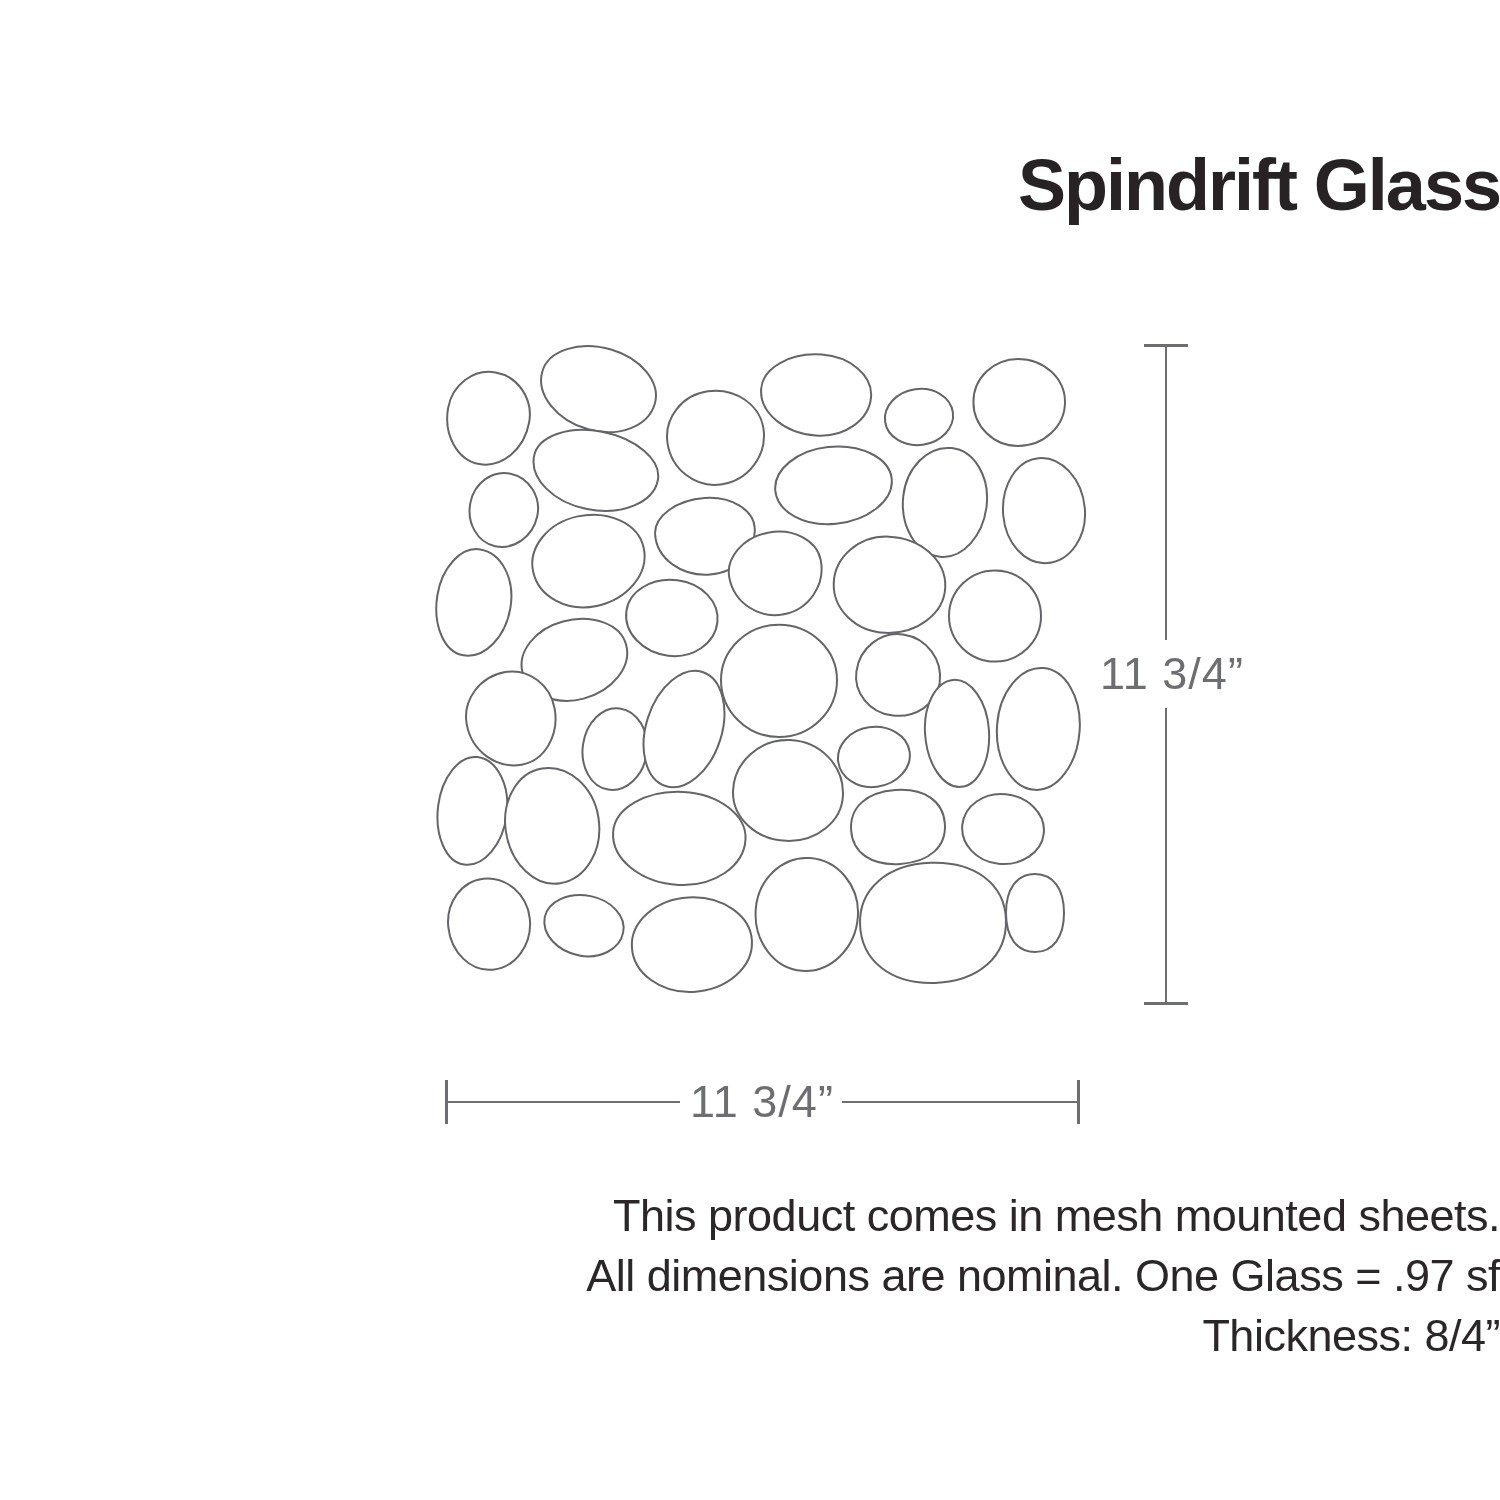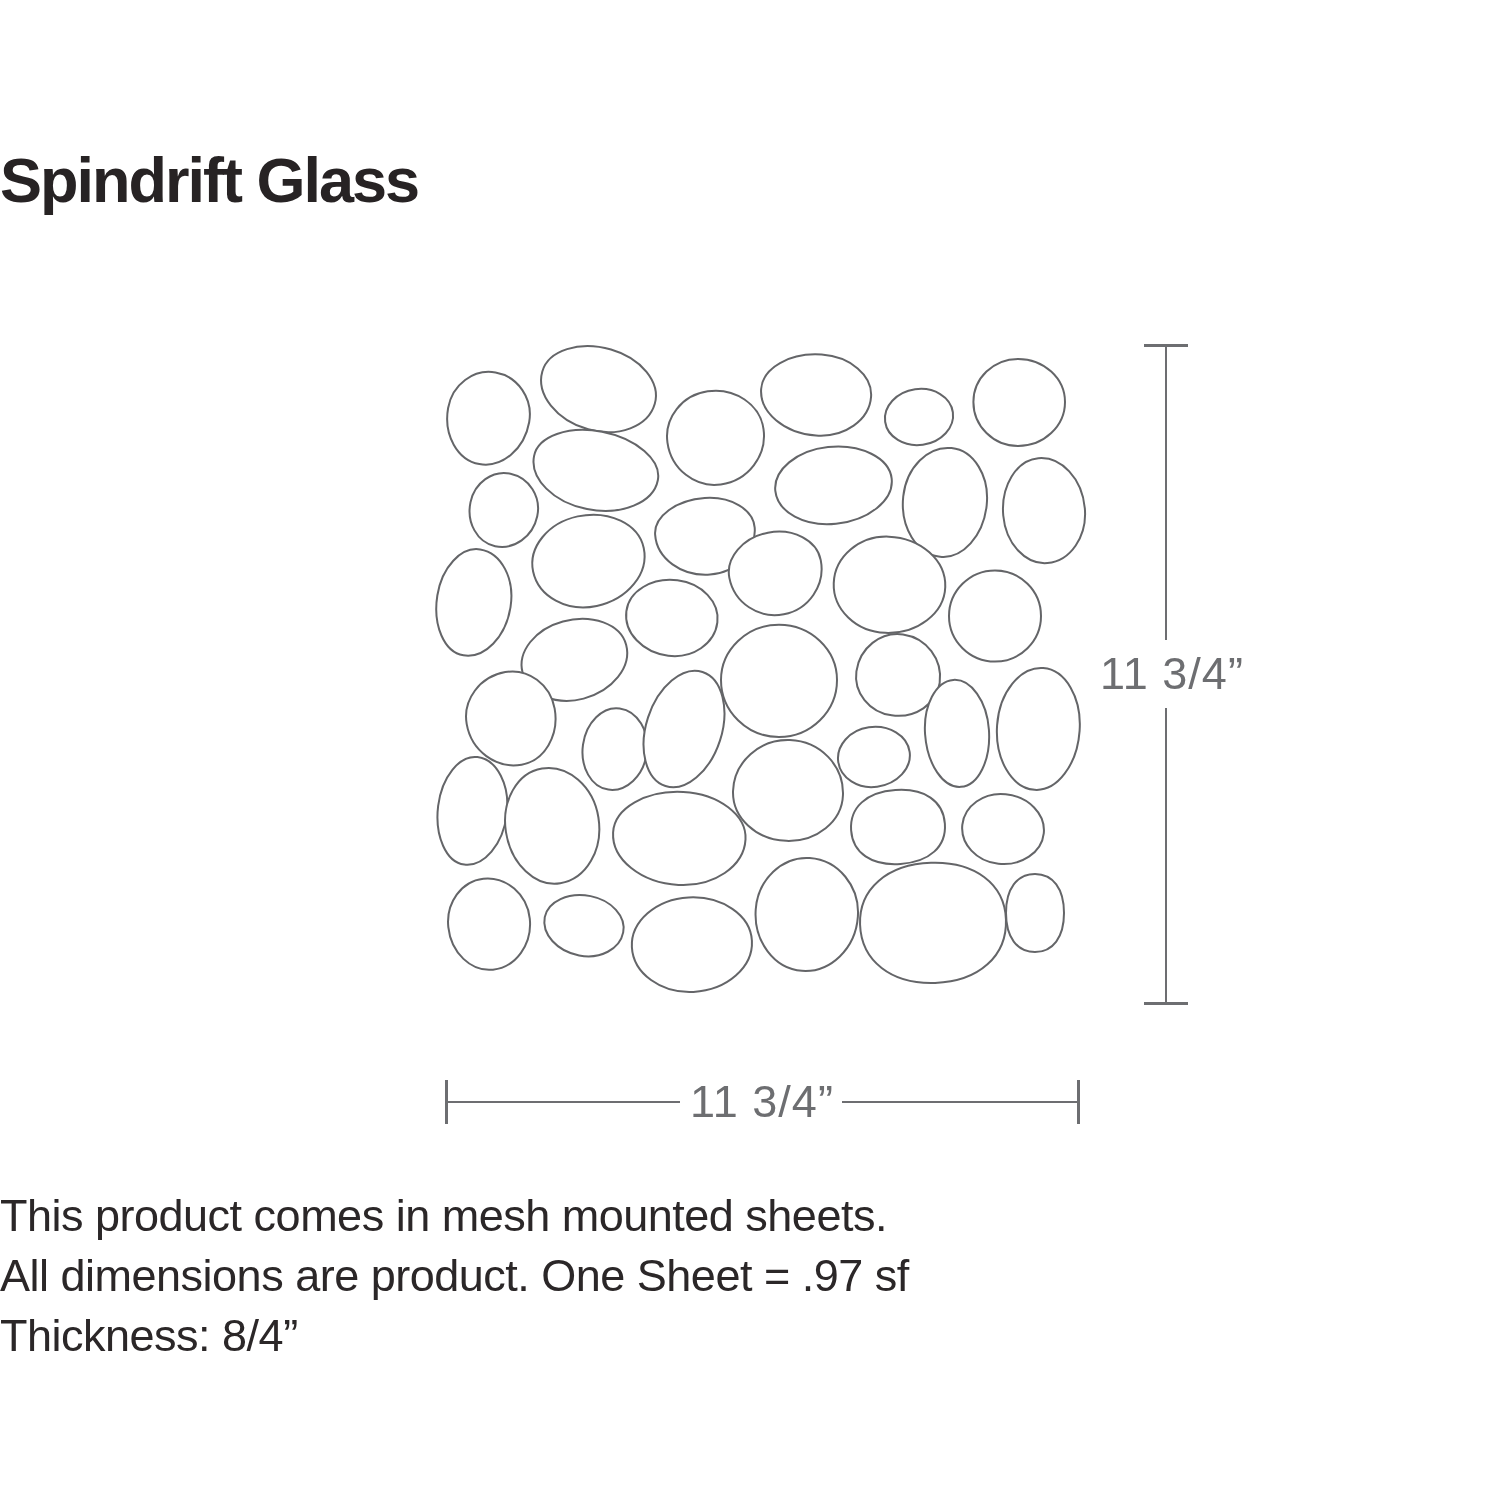--- a/index.html
+++ b/index.html
@@ -14,22 +14,22 @@
     position:relative;
     width:1500px;height:1500px;
     background:var(--background);
     font-family:"Liberation Sans",sans-serif;
     overflow:hidden;
   }
   .page-title{
     position:absolute;
     top:146px;left:0;width:1500px;
     margin:0;
-    text-align:left;
-    font-size:63px;
+    text-align:right;
+    font-size:72px;
     font-weight:600;
     letter-spacing:-2px;
     line-height:1.1;
     color:var(--title-text);
   }
   .pebble-svg{
     position:absolute;
     left:430px;top:340px;
     width:670px;height:710px;
   }
@@ -50,21 +50,21 @@
   .v-label{left:1172px;top:674px;}
   
   .h-cap-left{left:445px;top:1080px;width:3px;height:44px;}
   .h-seg-left{left:446px;top:1101px;width:234px;height:2px;}
   .h-seg-right{left:842px;top:1101px;width:237px;height:2px;}
   .h-cap-right{left:1077px;top:1080px;width:3px;height:44px;}
   .h-label{left:762px;top:1102px;}
   .description{
     position:absolute;
     left:0;top:1186px;width:1500px;
-    text-align:left;
+    text-align:right;
   }
   .description p{
     margin:0;
     font-size:45px;
     letter-spacing:-0.5px;
     line-height:60px;
     color:var(--body-text);
   }
 </style>
 </head>
@@ -127,17 +127,17 @@
   <div>
     <div class="dim-seg h-cap-left"></div>
     <div class="dim-seg h-seg-left"></div>
     <div class="dim-label h-label">11 3/4”</div>
     <div class="dim-seg h-seg-right"></div>
     <div class="dim-seg h-cap-right"></div>
   </div>
 
   <div class="description">
     <p>This product comes in mesh mounted sheets.</p>
-    <p>All dimensions are product. One Sheet = .97 sf</p>
+    <p>All dimensions are nominal. One Glass = .97 sf</p>
     <p>Thickness: 8/4”</p>
   </div>
 
 </div>
 
 </body></html>

